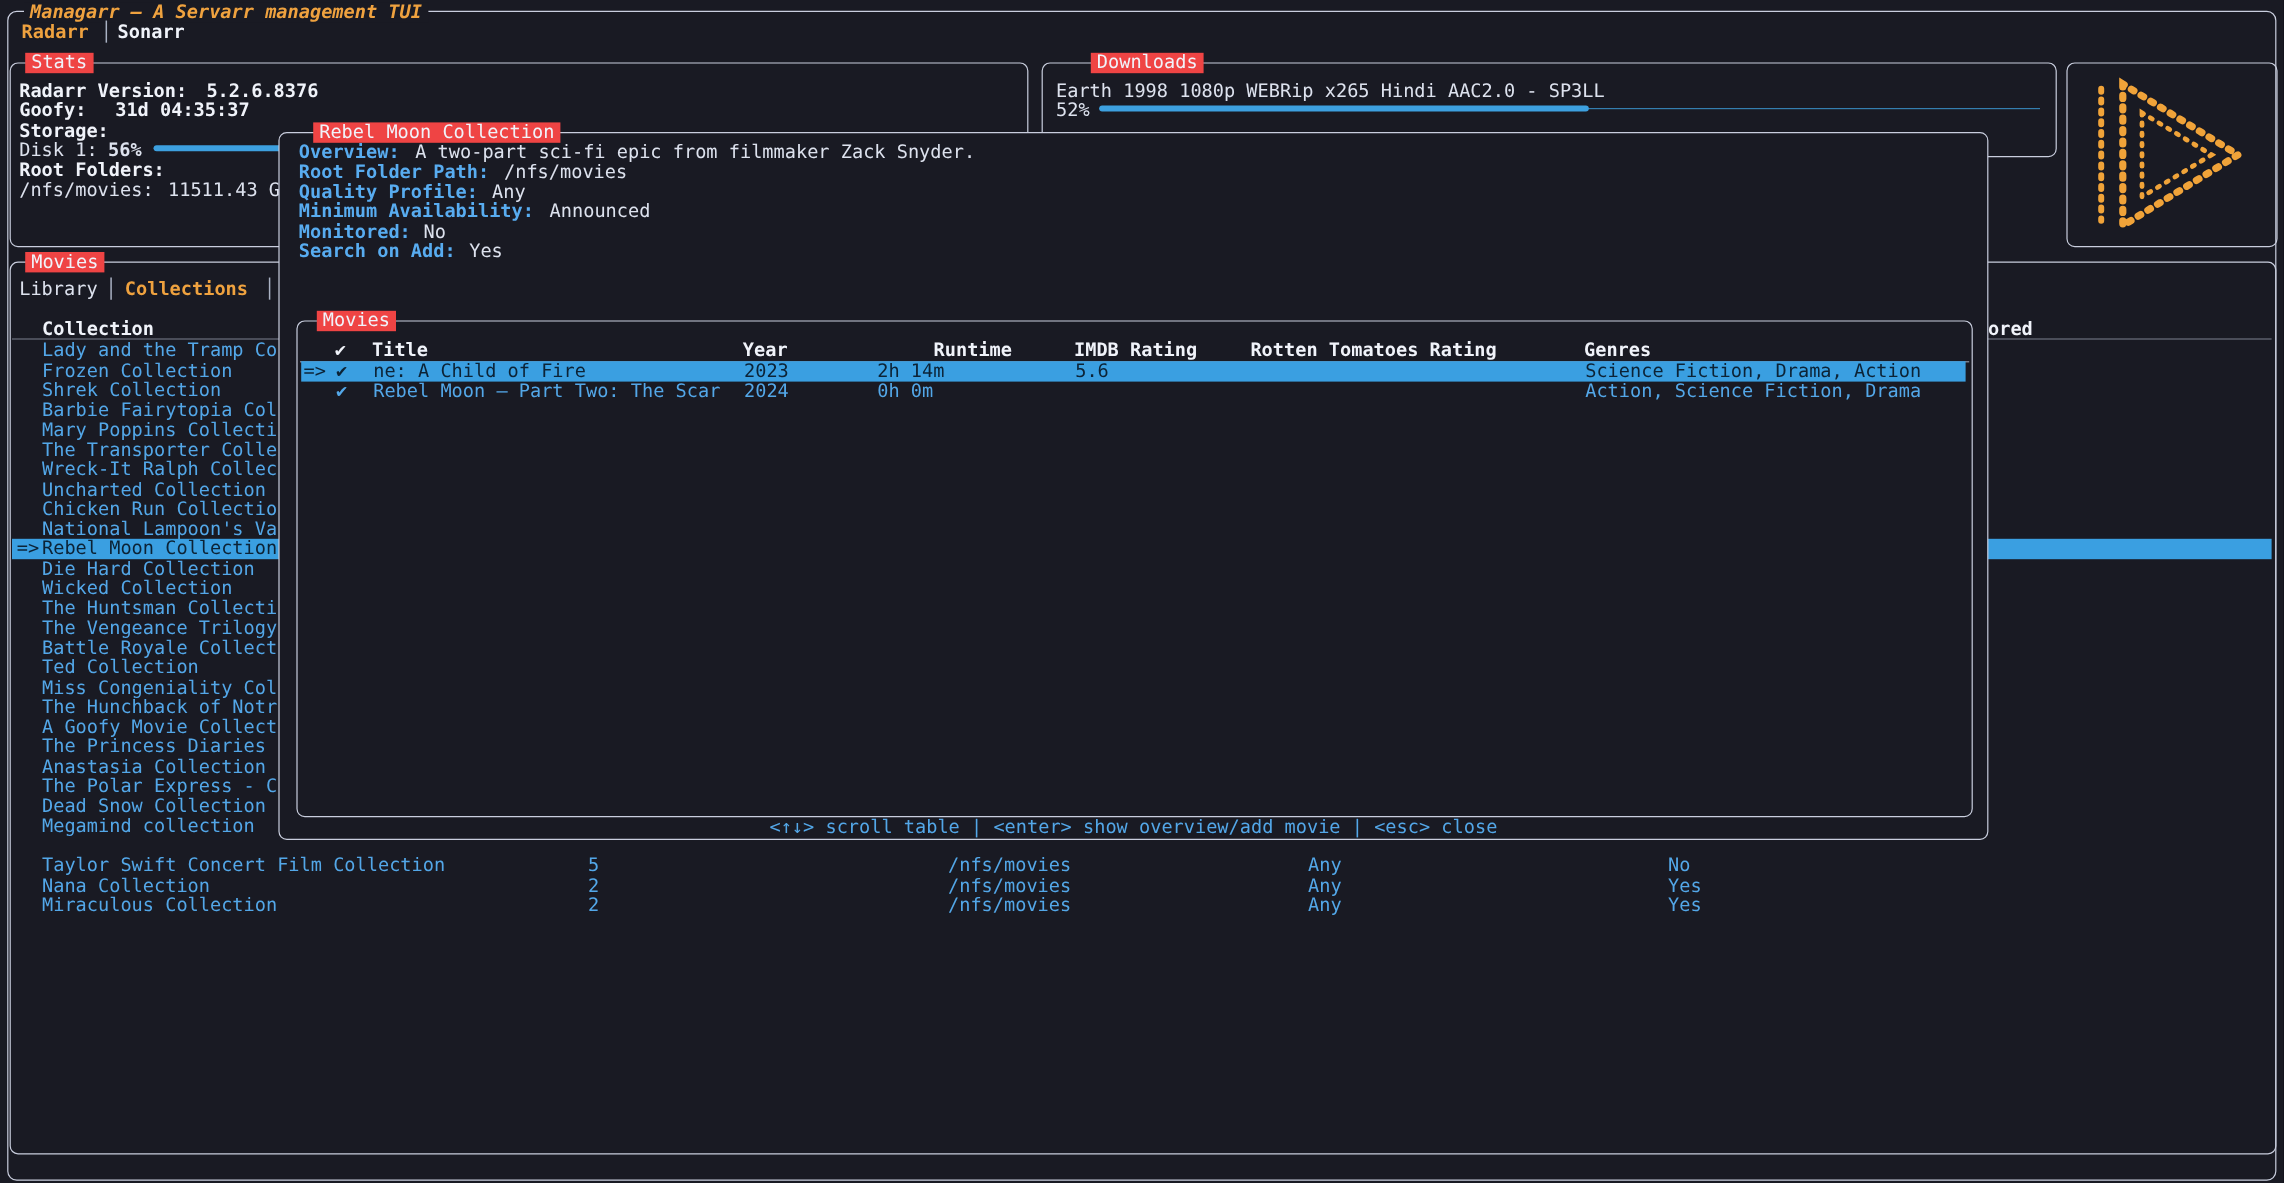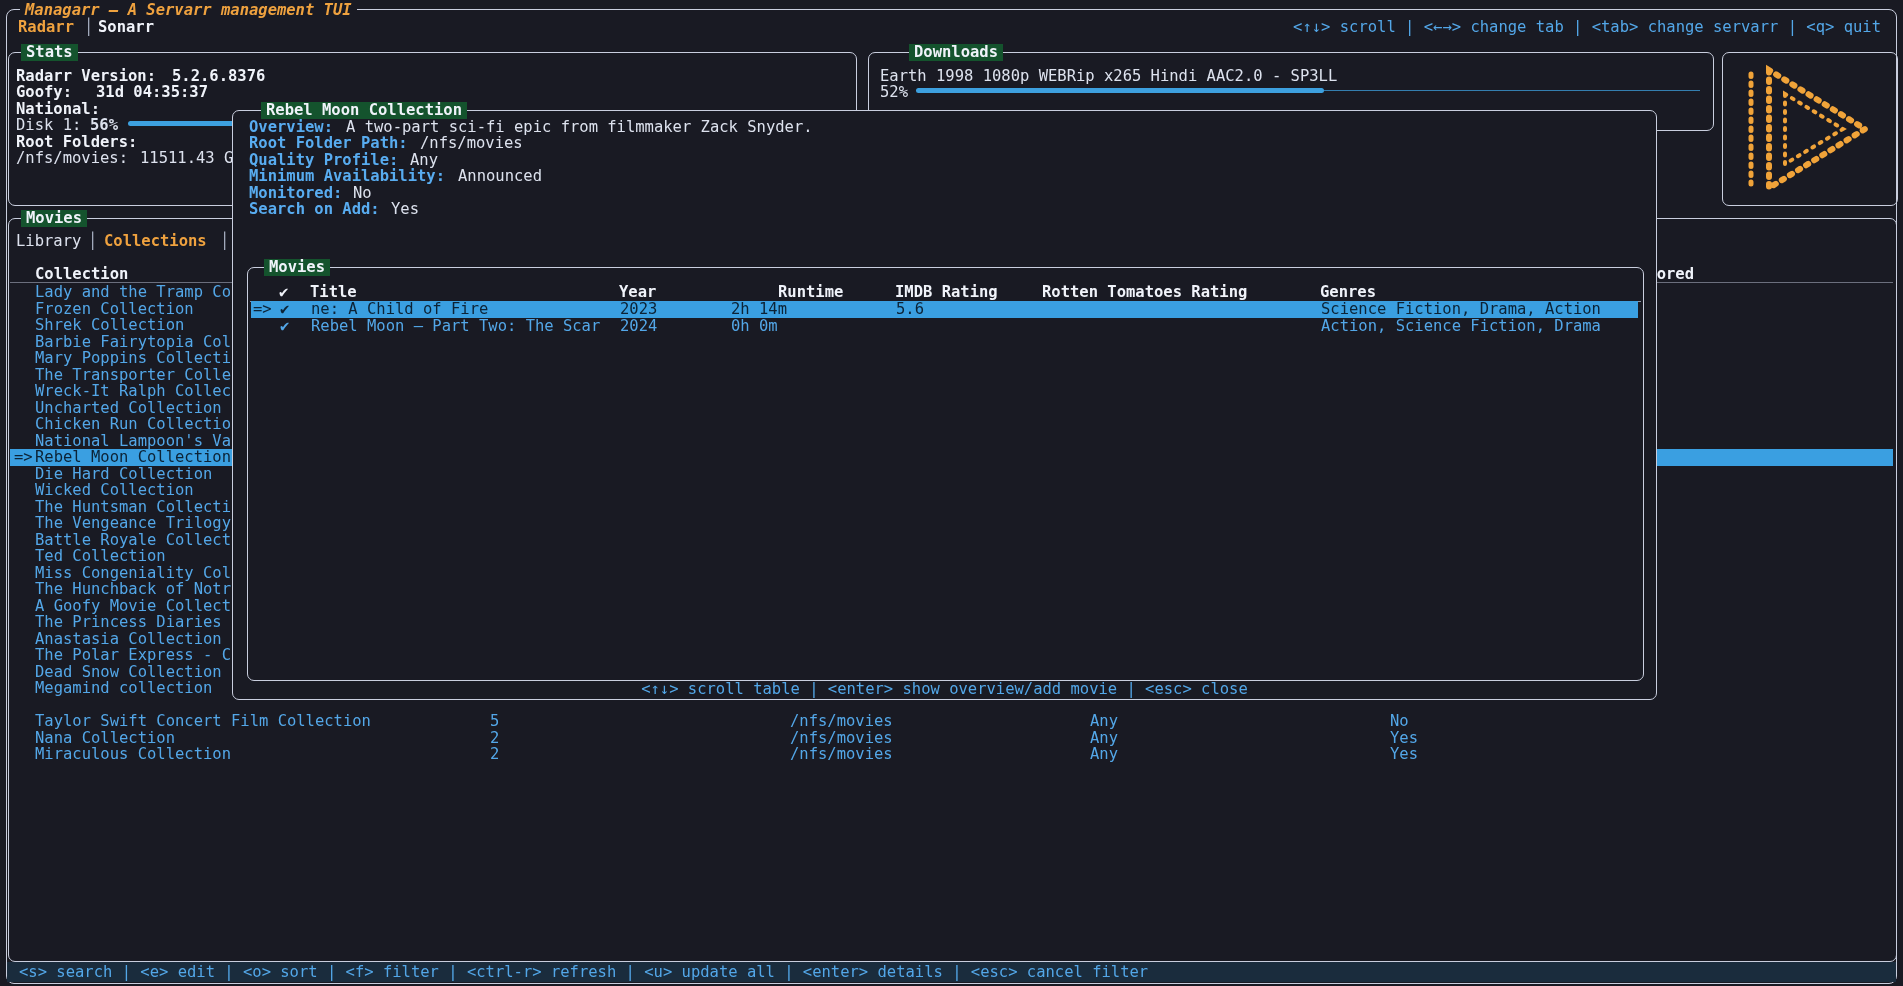--- a/index.html
+++ b/index.html
@@ -1,21 +1,21 @@
 <!DOCTYPE html>
 <html><head>
 <meta charset="utf-8">
 <style>
   html,body{margin:0;padding:0;background:#10111a;}
   .app{position:relative;width:1903px;height:986px;background:#191a23;overflow:hidden;
        font-family:"DejaVu Sans Mono","Liberation Mono",monospace;font-size:15.5px;line-height:16.5px;
        color:#dde2ee;}
   .outer{position:absolute;left:6px;top:9px;width:1889px;height:973px;border:1px solid #c9cede;border-radius:8px;}
   .panel{position:absolute;border:1px solid #c9cede;border-radius:7px;background:transparent;}
-  .ptitle{position:absolute;top:-9px;background:#14532d;padding:0 5px;font-weight:700;color:#f0f3fa;white-space:pre;}
+  .ptitle{position:absolute;top:-9px;background:#ef4444;padding:0 5px;font-weight:400;color:#f0f3fa;white-space:pre;}
   .line{position:absolute;white-space:pre;}
   .w{color:#dde2ee;}
   .bold{font-weight:700;color:#f0f3fa;}
   .b{color:#53a7e8;}
   .bl{color:#58acf0;font-weight:700;}
   .o{color:#efa23f;}
   .ital{font-style:italic;}
   .sep{color:#aab2c4;}
   .hrule{position:absolute;height:0;border-top:1px solid #aeb6c9;}
   .bar{position:absolute;height:6px;}
@@ -34,30 +34,29 @@
 
 <div class="app">
 
   <div class="outer"></div>
 
   <span class="line o ital bold" style="left:20px;top:2px;background:#191a23;padding:0 5px;">Managarr — A Servarr management TUI</span>
 
   <span class="line o bold" style="left:18px;top:19px;">Radarr</span>
   <span class="line sep" style="left:84px;top:19px;">│</span>
   <span class="line bold" style="left:98px;top:19px;">Sonarr</span>
-  <span class="line b" style="right:22px;top:19px;">&lt;↑↓&gt; scroll | &lt;←→&gt; change tab | &lt;tab&gt; change servarr | &lt;q&gt; quit</span>
 
   <div class="panel" style="left:8px;top:52px;width:847px;height:152px;">
     <span class="ptitle" style="left:12px;">Stats</span>
   </div>
   <span class="line bold" style="left:16px;top:68px;">Radarr Version:</span>
   <span class="line bold" style="left:172px;top:68px;">5.2.6.8376</span>
   <span class="line bold" style="left:16px;top:84px;">Goofy:</span>
   <span class="line bold" style="left:96px;top:84px;">31d 04:35:37</span>
-  <span class="line bold" style="left:16px;top:101px;">National:</span>
+  <span class="line bold" style="left:16px;top:101px;">Storage:</span>
   <span class="line w" style="left:16px;top:117px;">Disk 1:</span>
   <span class="line w" style="left:90px;top:117px;font-weight:bold;">56%</span>
   <div class="bar" style="left:128px;top:121px;width:717px;">
     <div class="btrack"></div>
     <div class="bfill" id="disk-fill" style="width: 56%;"></div>
   </div>
   <span class="line bold" style="left:16px;top:134px;">Root Folders:</span>
   <span class="line w" style="left:16px;top:150px;">/nfs/movies:</span>
   <span class="line w" style="left:140px;top:150px;">11511.43 GB</span>
 
@@ -284,23 +283,20 @@
       </div>
       <div class="trow" style="top: 462px;">
         <span class="cell" style="left: 25px;">Miraculous Collection</span>
         <span class="cell" style="left: 480px;">2</span>
         <span class="cell" style="left: 780px;">/nfs/movies</span>
         <span class="cell" style="left: 1080px;">Any</span>
         <span class="cell" style="left: 1380px;">Yes</span>
       </div>
     </div>
 
-  <div class="footer" style="left:7px;top:962px;width:1889px;height:20px;">
-    <span class="line b" style="left:12px;top:2px;">&lt;s&gt; search | &lt;e&gt; edit | &lt;o&gt; sort | &lt;f&gt; filter | &lt;ctrl-r&gt; refresh | &lt;u&gt; update all | &lt;enter&gt; details | &lt;esc&gt; cancel filter</span>
-  </div>
 
   <div class="panel modal" style="left:232px;top:110px;width:1423px;height:588px;">
     <span class="ptitle" style="left:28px;">Rebel Moon Collection</span>
 
     <span class="line bl" style="left:16px;top:8px;">Overview:</span>
     <span class="line w" style="left:113px;top:8px;">A two-part sci-fi epic from filmmaker Zack Snyder.</span>
 
     <span class="line bl" style="left:16px;top:24px;">Root Folder Path:</span>
     <span class="line w" style="left:187px;top:24px;">/nfs/movies</span>
 

